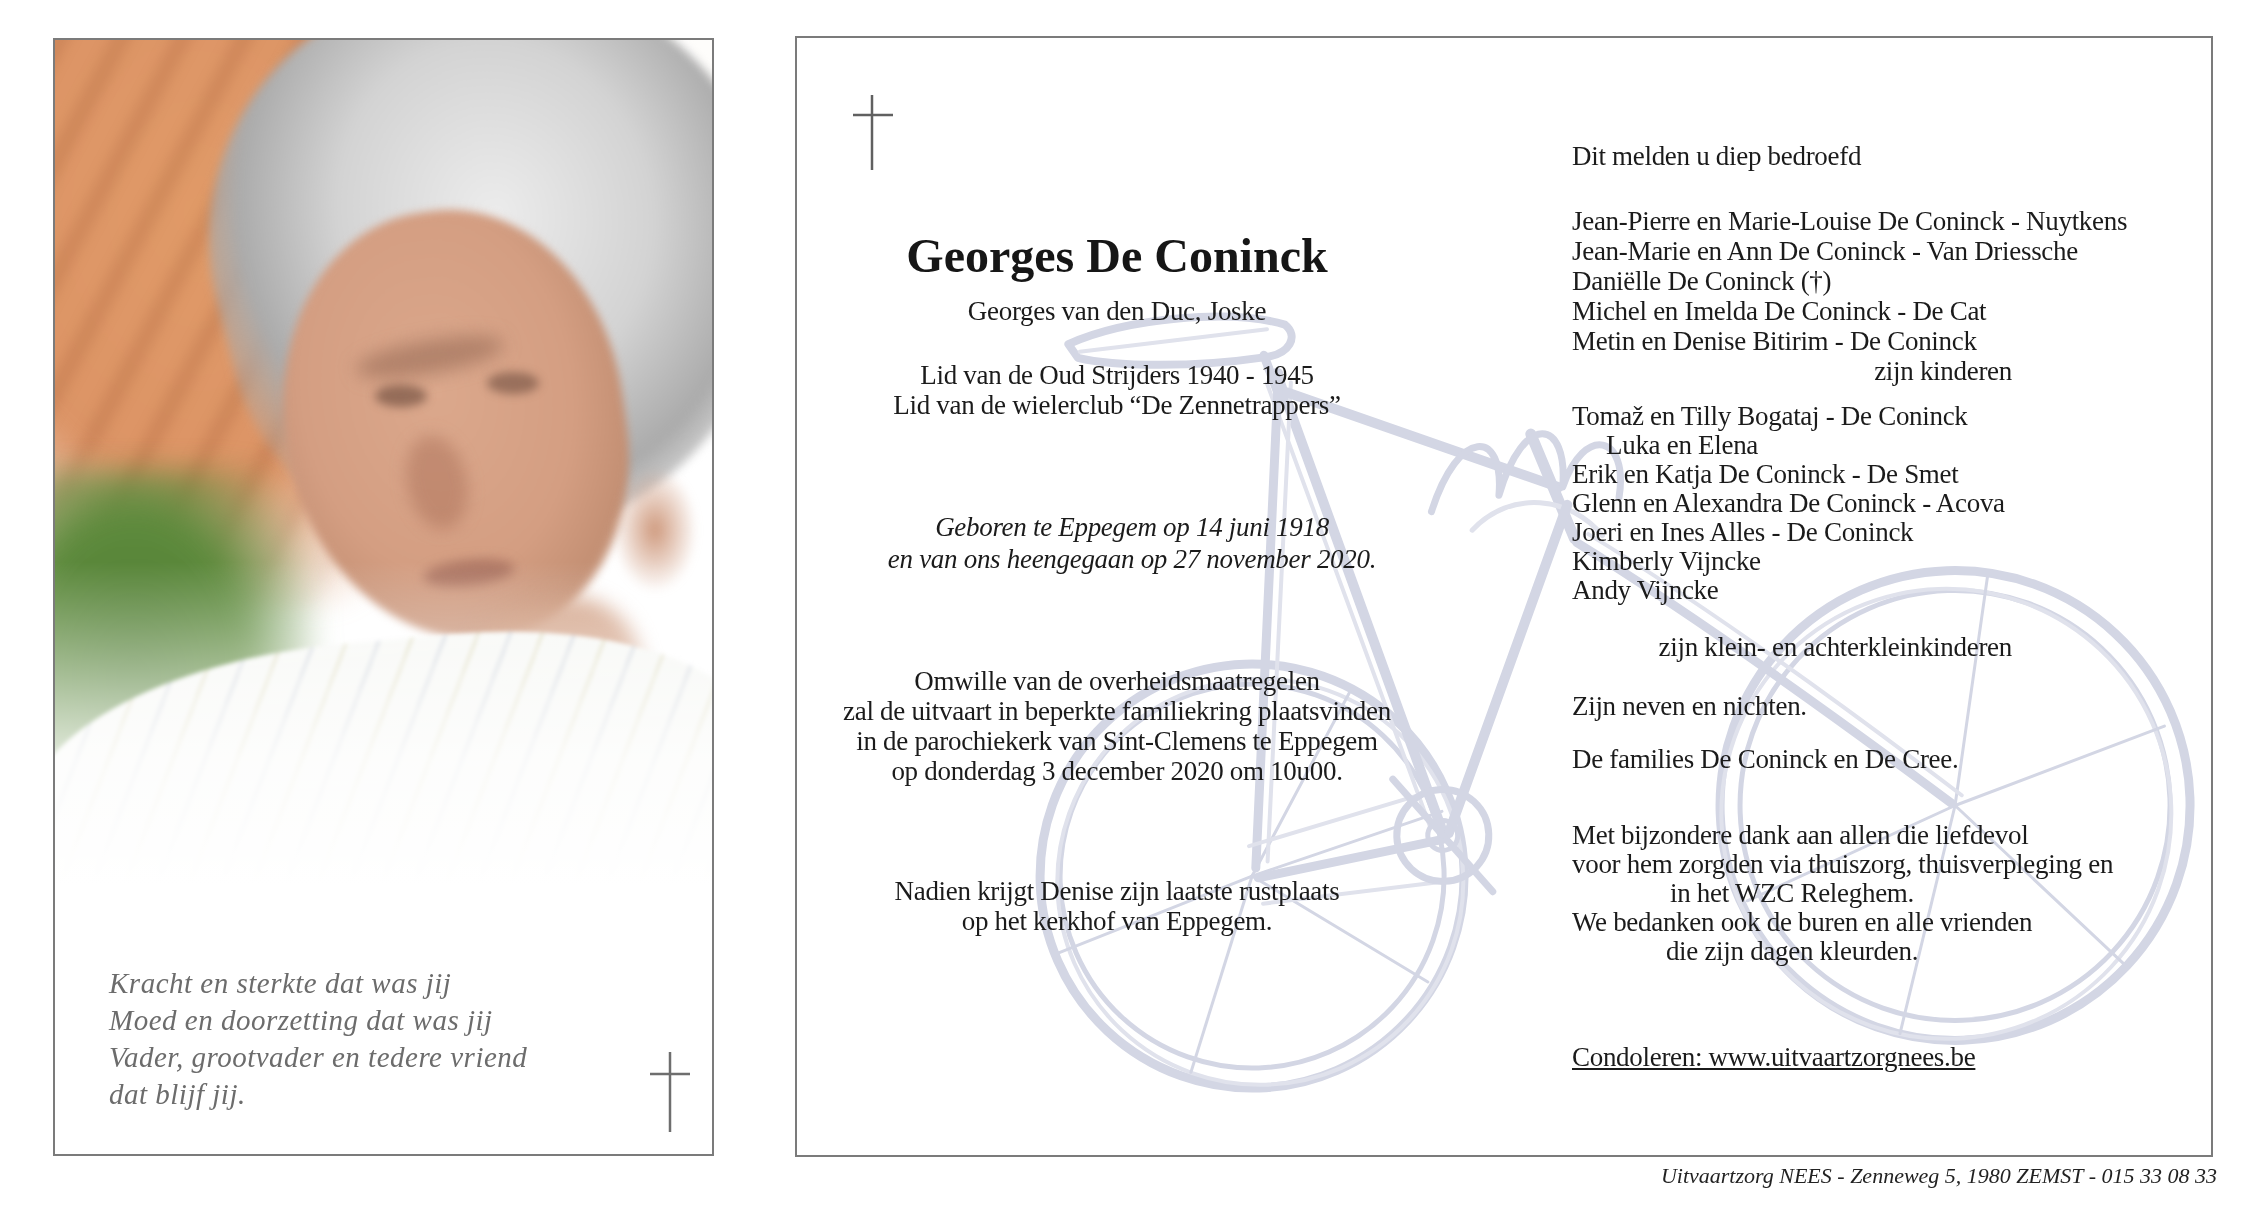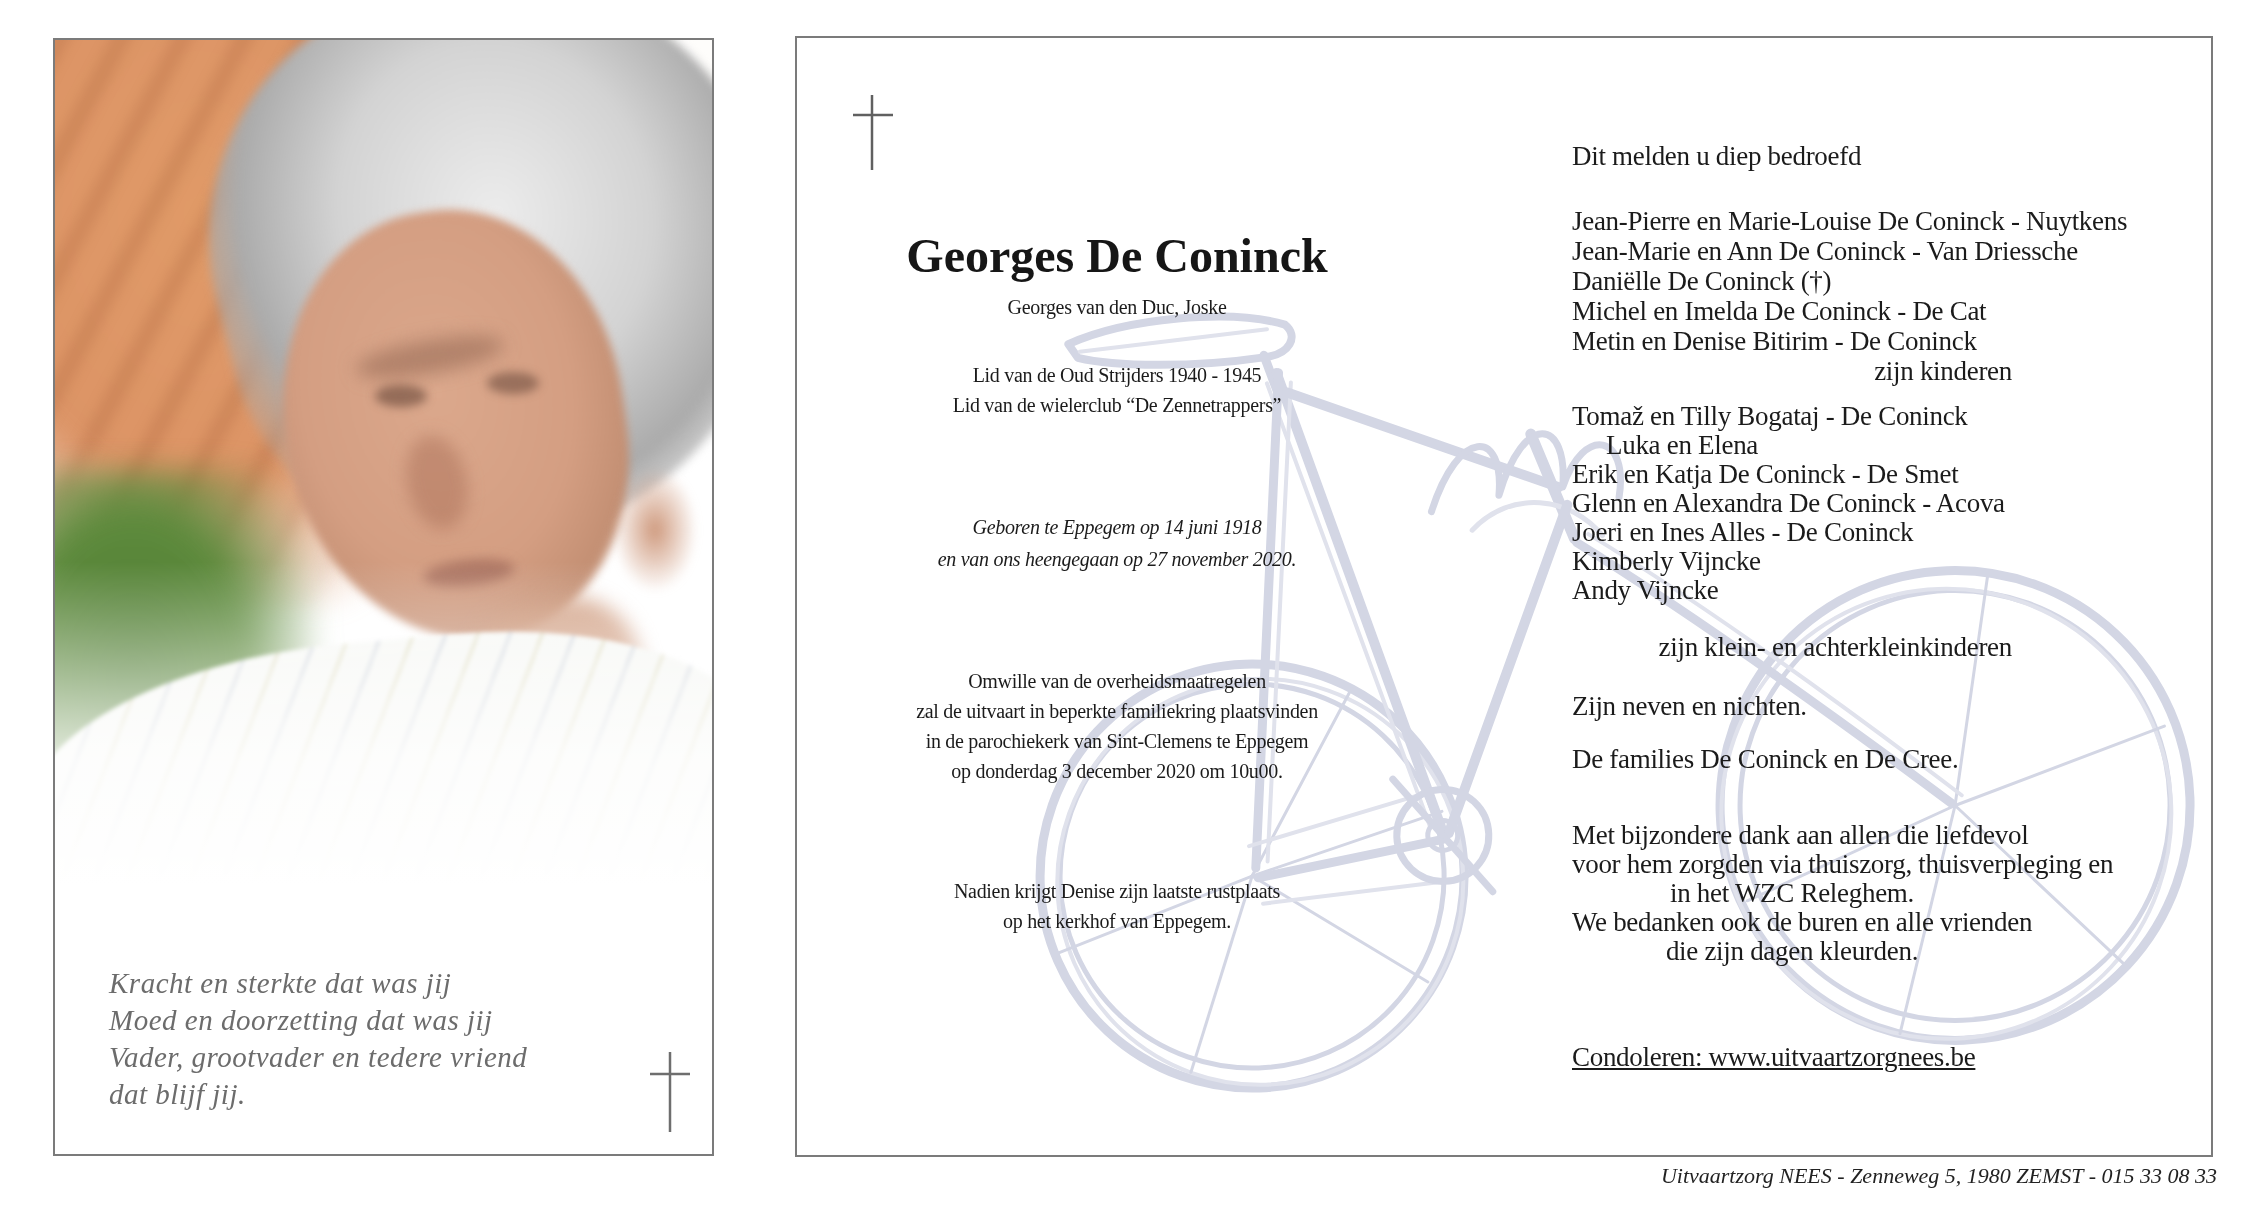--- a/index.html
+++ b/index.html
@@ -64,25 +64,25 @@
   .poem{position:absolute;left:25px;top:925px;width:600px;
     font-style:italic;font-size:29px;line-height:37px;letter-spacing:.5px;color:#6c6c6c;margin-left:29px;}
 
   
   .cross{position:absolute;}
   .cross-left{left:590px;top:1008px;}
   .cross-right{left:50px;top:52px;}
 
   
   .rp-abs{position:absolute;}
-  .center-col{left:0;width:640px;text-align:center;font-size:20px;letter-spacing:-.3px;}
+  .center-col{left:0;width:640px;text-align:center;font-size:27px;letter-spacing:-.3px;}
   .title{top:190px;font-size:48px;font-weight:bold;letter-spacing:0;color:#161616;}
   .subtitle{top:258px;}
   .memberships{top:322px;line-height:30px;}
-  .life-dates{top:473px;line-height:32px;font-style:italic;}
+  .life-dates{top:473px;line-height:32px;font-style:italic;padding-left:15px;}
   .funeral{top:628px;line-height:30px;}
   .resting{top:838px;line-height:30px;}
 
   .right-col{left:775px;width:440px;font-size:27px;letter-spacing:-.3px;text-align:left;}
   .rc-intro{top:103px;}
   .rc-children{top:168px;line-height:30px;white-space:nowrap;}
   .rc-children-label{top:318px;text-align:right;}
   .rc-grandchildren{top:364px;line-height:29px;white-space:nowrap;}
   .rc-grandchildren .indent{padding-left:34px;}
   .rc-gc-label{top:594px;text-align:right;white-space:nowrap;}

